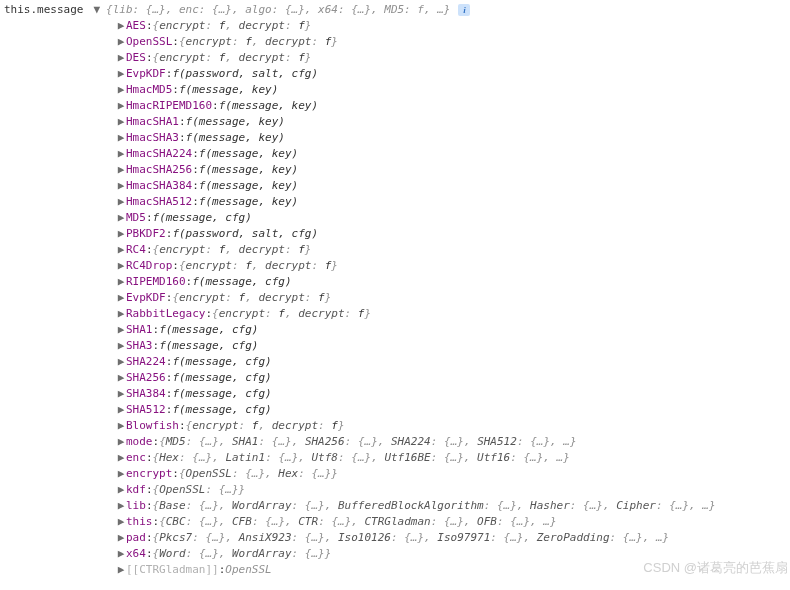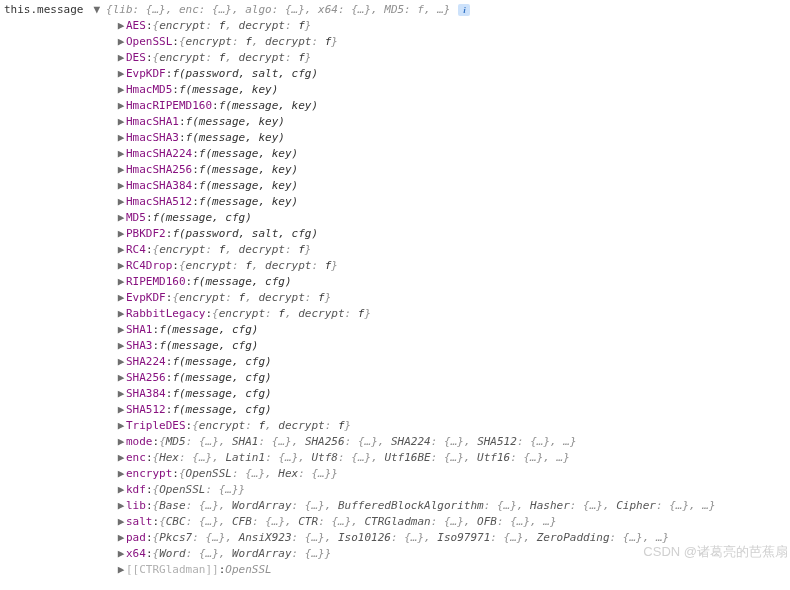--- a/index.html
+++ b/index.html
@@ -88,21 +88,21 @@
     font-style: italic;
     color: #919191;
     text-align: center;
   }
   .dimmed-prop {
     color: #b0b0b0;
   }
   .watermark {
     position: absolute;
     right: 10px;
-    bottom: 20px;
+    bottom: 4px;
     color: #d0d0d0;
     font-size: 13px;
     font-family: "PingFang SC", "Microsoft YaHei", sans-serif;
   }
 </style>
 </head>
 <body>
 
 <div class="header">
   <span class="prefix">this.message</span>
@@ -275,21 +275,21 @@
     </div>
     <div class="row">
       <span class="caret">▶</span>
       <span class="propname">SHA512</span>
       <span class="punct">: </span>
       <span class="func-f">f </span>
       <span class="func-args">(message, cfg)</span>
     </div>
     <div class="row">
       <span class="caret">▶</span>
-      <span class="propname">TripleDES</span>
+      <span class="propname">Blowfish</span>
       <span class="punct">: </span>
       <span class="obj-preview"><span class="preview-val">{</span><span class="preview-key">encrypt</span><span class="preview-val">:</span><span class="preview-val"> </span><span class="func-f">f</span><span class="preview-val">,</span><span class="preview-val"> </span><span class="preview-key">decrypt</span><span class="preview-val">:</span><span class="preview-val"> </span><span class="func-f">f</span><span class="preview-val">}</span></span>
     </div>
     <div class="row">
       <span class="caret">▶</span>
       <span class="propname">mode</span>
       <span class="punct">: </span>
       <span class="obj-preview"><span class="preview-val">{</span><span class="preview-key">MD5</span><span class="preview-val">:</span><span class="preview-val"> </span><span class="preview-val">{</span><span class="preview-val">…</span><span class="preview-val">}</span><span class="preview-val">,</span><span class="preview-val"> </span><span class="preview-key">SHA1</span><span class="preview-val">:</span><span class="preview-val"> </span><span class="preview-val">{</span><span class="preview-val">…</span><span class="preview-val">}</span><span class="preview-val">,</span><span class="preview-val"> </span><span class="preview-key">SHA256</span><span class="preview-val">:</span><span class="preview-val"> </span><span class="preview-val">{</span><span class="preview-val">…</span><span class="preview-val">}</span><span class="preview-val">,</span><span class="preview-val"> </span><span class="preview-key">SHA224</span><span class="preview-val">:</span><span class="preview-val"> </span><span class="preview-val">{</span><span class="preview-val">…</span><span class="preview-val">}</span><span class="preview-val">,</span><span class="preview-val"> </span><span class="preview-key">SHA512</span><span class="preview-val">:</span><span class="preview-val"> </span><span class="preview-val">{</span><span class="preview-val">…</span><span class="preview-val">}</span><span class="preview-val">,</span><span class="preview-val"> </span><span class="preview-val">…</span><span class="preview-val">}</span></span>
     </div>
     <div class="row">
@@ -311,21 +311,21 @@
       <span class="obj-preview"><span class="preview-val">{</span><span class="preview-key">OpenSSL</span><span class="preview-val">:</span><span class="preview-val"> </span><span class="preview-val">{</span><span class="preview-val">…</span><span class="preview-val">}</span><span class="preview-val">}</span></span>
     </div>
     <div class="row">
       <span class="caret">▶</span>
       <span class="propname">lib</span>
       <span class="punct">: </span>
       <span class="obj-preview"><span class="preview-val">{</span><span class="preview-key">Base</span><span class="preview-val">:</span><span class="preview-val"> </span><span class="preview-val">{</span><span class="preview-val">…</span><span class="preview-val">}</span><span class="preview-val">,</span><span class="preview-val"> </span><span class="preview-key">WordArray</span><span class="preview-val">:</span><span class="preview-val"> </span><span class="preview-val">{</span><span class="preview-val">…</span><span class="preview-val">}</span><span class="preview-val">,</span><span class="preview-val"> </span><span class="preview-key">BufferedBlockAlgorithm</span><span class="preview-val">:</span><span class="preview-val"> </span><span class="preview-val">{</span><span class="preview-val">…</span><span class="preview-val">}</span><span class="preview-val">,</span><span class="preview-val"> </span><span class="preview-key">Hasher</span><span class="preview-val">:</span><span class="preview-val"> </span><span class="preview-val">{</span><span class="preview-val">…</span><span class="preview-val">}</span><span class="preview-val">,</span><span class="preview-val"> </span><span class="preview-key">Cipher</span><span class="preview-val">:</span><span class="preview-val"> </span><span class="preview-val">{</span><span class="preview-val">…</span><span class="preview-val">}</span><span class="preview-val">,</span><span class="preview-val"> </span><span class="preview-val">…</span><span class="preview-val">}</span></span>
     </div>
     <div class="row">
       <span class="caret">▶</span>
-      <span class="propname">salt</span>
+      <span class="propname">this</span>
       <span class="punct">: </span>
       <span class="obj-preview"><span class="preview-val">{</span><span class="preview-key">CBC</span><span class="preview-val">:</span><span class="preview-val"> </span><span class="preview-val">{</span><span class="preview-val">…</span><span class="preview-val">}</span><span class="preview-val">,</span><span class="preview-val"> </span><span class="preview-key">CFB</span><span class="preview-val">:</span><span class="preview-val"> </span><span class="preview-val">{</span><span class="preview-val">…</span><span class="preview-val">}</span><span class="preview-val">,</span><span class="preview-val"> </span><span class="preview-key">CTR</span><span class="preview-val">:</span><span class="preview-val"> </span><span class="preview-val">{</span><span class="preview-val">…</span><span class="preview-val">}</span><span class="preview-val">,</span><span class="preview-val"> </span><span class="preview-key">CTRGladman</span><span class="preview-val">:</span><span class="preview-val"> </span><span class="preview-val">{</span><span class="preview-val">…</span><span class="preview-val">}</span><span class="preview-val">,</span><span class="preview-val"> </span><span class="preview-key">OFB</span><span class="preview-val">:</span><span class="preview-val"> </span><span class="preview-val">{</span><span class="preview-val">…</span><span class="preview-val">}</span><span class="preview-val">,</span><span class="preview-val"> </span><span class="preview-val">…</span><span class="preview-val">}</span></span>
     </div>
     <div class="row">
       <span class="caret">▶</span>
       <span class="propname">pad</span>
       <span class="punct">: </span>
       <span class="obj-preview"><span class="preview-val">{</span><span class="preview-key">Pkcs7</span><span class="preview-val">:</span><span class="preview-val"> </span><span class="preview-val">{</span><span class="preview-val">…</span><span class="preview-val">}</span><span class="preview-val">,</span><span class="preview-val"> </span><span class="preview-key">AnsiX923</span><span class="preview-val">:</span><span class="preview-val"> </span><span class="preview-val">{</span><span class="preview-val">…</span><span class="preview-val">}</span><span class="preview-val">,</span><span class="preview-val"> </span><span class="preview-key">Iso10126</span><span class="preview-val">:</span><span class="preview-val"> </span><span class="preview-val">{</span><span class="preview-val">…</span><span class="preview-val">}</span><span class="preview-val">,</span><span class="preview-val"> </span><span class="preview-key">Iso97971</span><span class="preview-val">:</span><span class="preview-val"> </span><span class="preview-val">{</span><span class="preview-val">…</span><span class="preview-val">}</span><span class="preview-val">,</span><span class="preview-val"> </span><span class="preview-key">ZeroPadding</span><span class="preview-val">:</span><span class="preview-val"> </span><span class="preview-val">{</span><span class="preview-val">…</span><span class="preview-val">}</span><span class="preview-val">,</span><span class="preview-val"> </span><span class="preview-val">…</span><span class="preview-val">}</span></span>
     </div>
     <div class="row">

